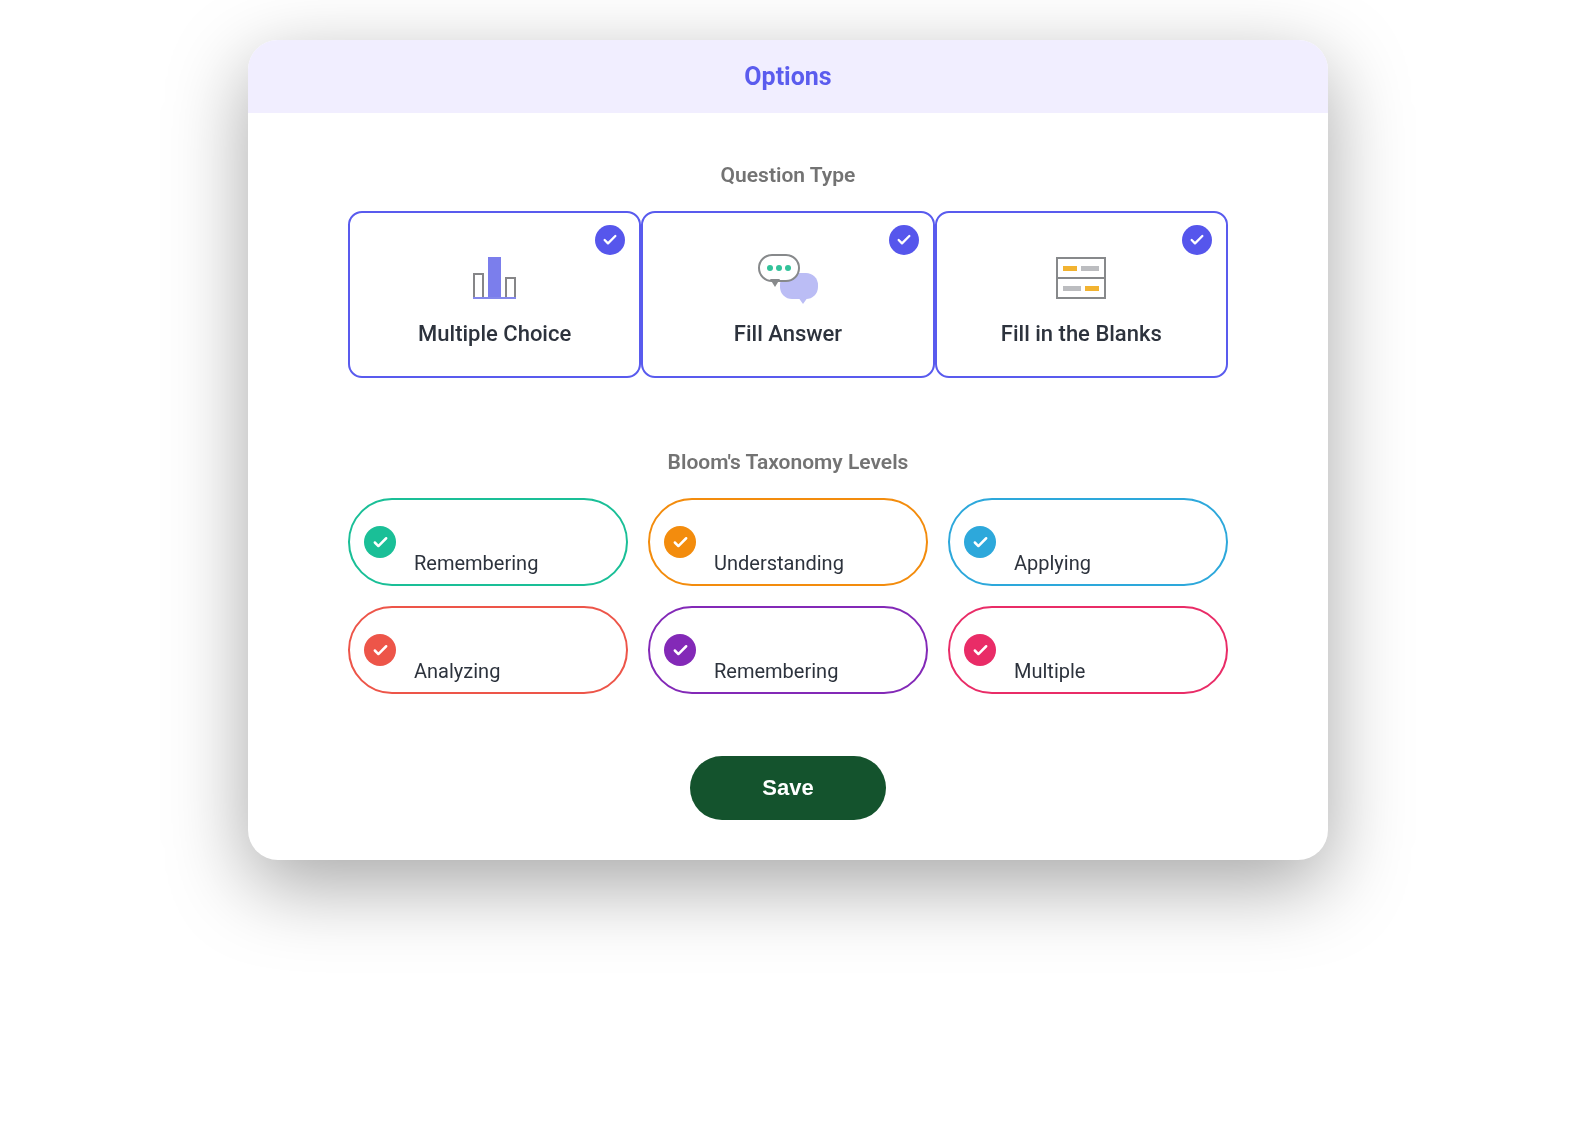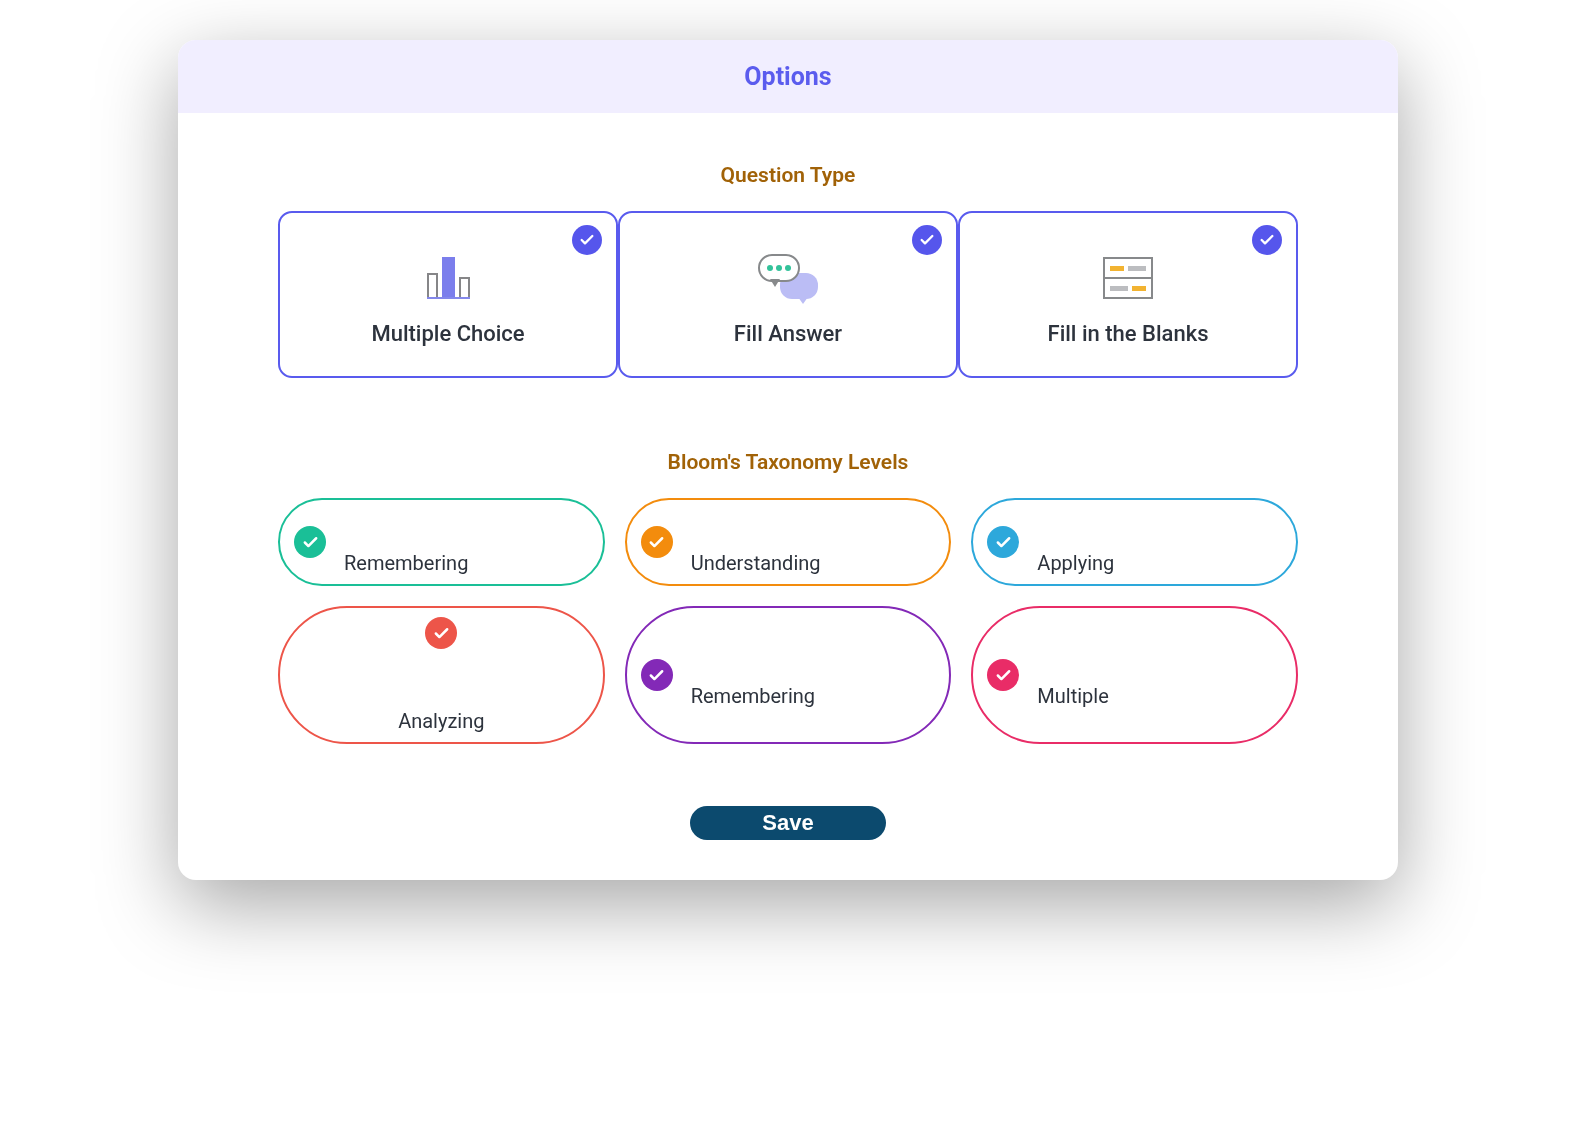--- a/index.html
+++ b/index.html
@@ -12,23 +12,23 @@
       font-family: -apple-system, BlinkMacSystemFont, 'Segoe UI', Roboto, Helvetica, Arial, sans-serif;
       background: transparent;
       display: flex;
       align-items: flex-start;
       justify-content: center;
       min-height: 100vh;
       padding: 40px;
     }
 
     .modal {
-      width: 1220px;
+      width: 1080px;
       background: #ffffff;
-      border-radius: 18px;
+      border-radius: 30px;
       overflow: hidden;
       box-shadow: 0 25px 80px rgba(0, 0, 0, 0.35);
     }
 
     .modal-header {
       background: #f1eeff;
       padding: 22px 0;
       text-align: center;
     }
 
@@ -38,21 +38,21 @@
       color: #5b5cee;
     }
 
     .modal-body {
       padding: 50px 100px 40px;
     }
 
     .section-title {
       font-size: 21px;
       font-weight: 600;
-      color: #a16207;
+      color: #737373;
       text-align: center;
       margin-bottom: 24px;
     }
 
     .question-types {
       display: flex;
       margin-bottom: 72px;
     }
 
     .type-card {
@@ -260,43 +260,43 @@
 
     .pill-remembering { border-color: #1abf97; }
     .pill-remembering .pill-check { background: #1abf97; }
 
     .pill-understanding { border-color: #f38c0d; }
     .pill-understanding .pill-check { background: #f38c0d; }
 
     .pill-applying { border-color: #2da8db; }
     .pill-applying .pill-check { background: #2da8db; }
 
-    .pill-analyzing { border-color: #ed5549; flex-direction: column; }
+    .pill-analyzing { border-color: #ed5549; }
     .pill-analyzing .pill-check { background: #ed5549; }
 
     .pill-evaluating { border-color: #8329b7; }
     .pill-evaluating .pill-check { background: #8329b7; }
 
     .pill-creating { border-color: #e92c67; }
     .pill-creating .pill-check { background: #e92c67; }
 
     
     .save-wrap {
       display: flex;
       justify-content: center;
     }
 
     .save-button {
-      background: #0c4a6e;
+      background: #14532d;
       color: #ffffff;
       font-size: 22px;
       font-weight: 600;
       border: none;
       border-radius: 999px;
-      padding: 4px 72px;
+      padding: 19px 72px;
       cursor: pointer;
     }
   </style>
 </head>
 <body>
 
 <div class="modal">
 
   <div class="modal-header">
     <div class="modal-title">Options</div>

